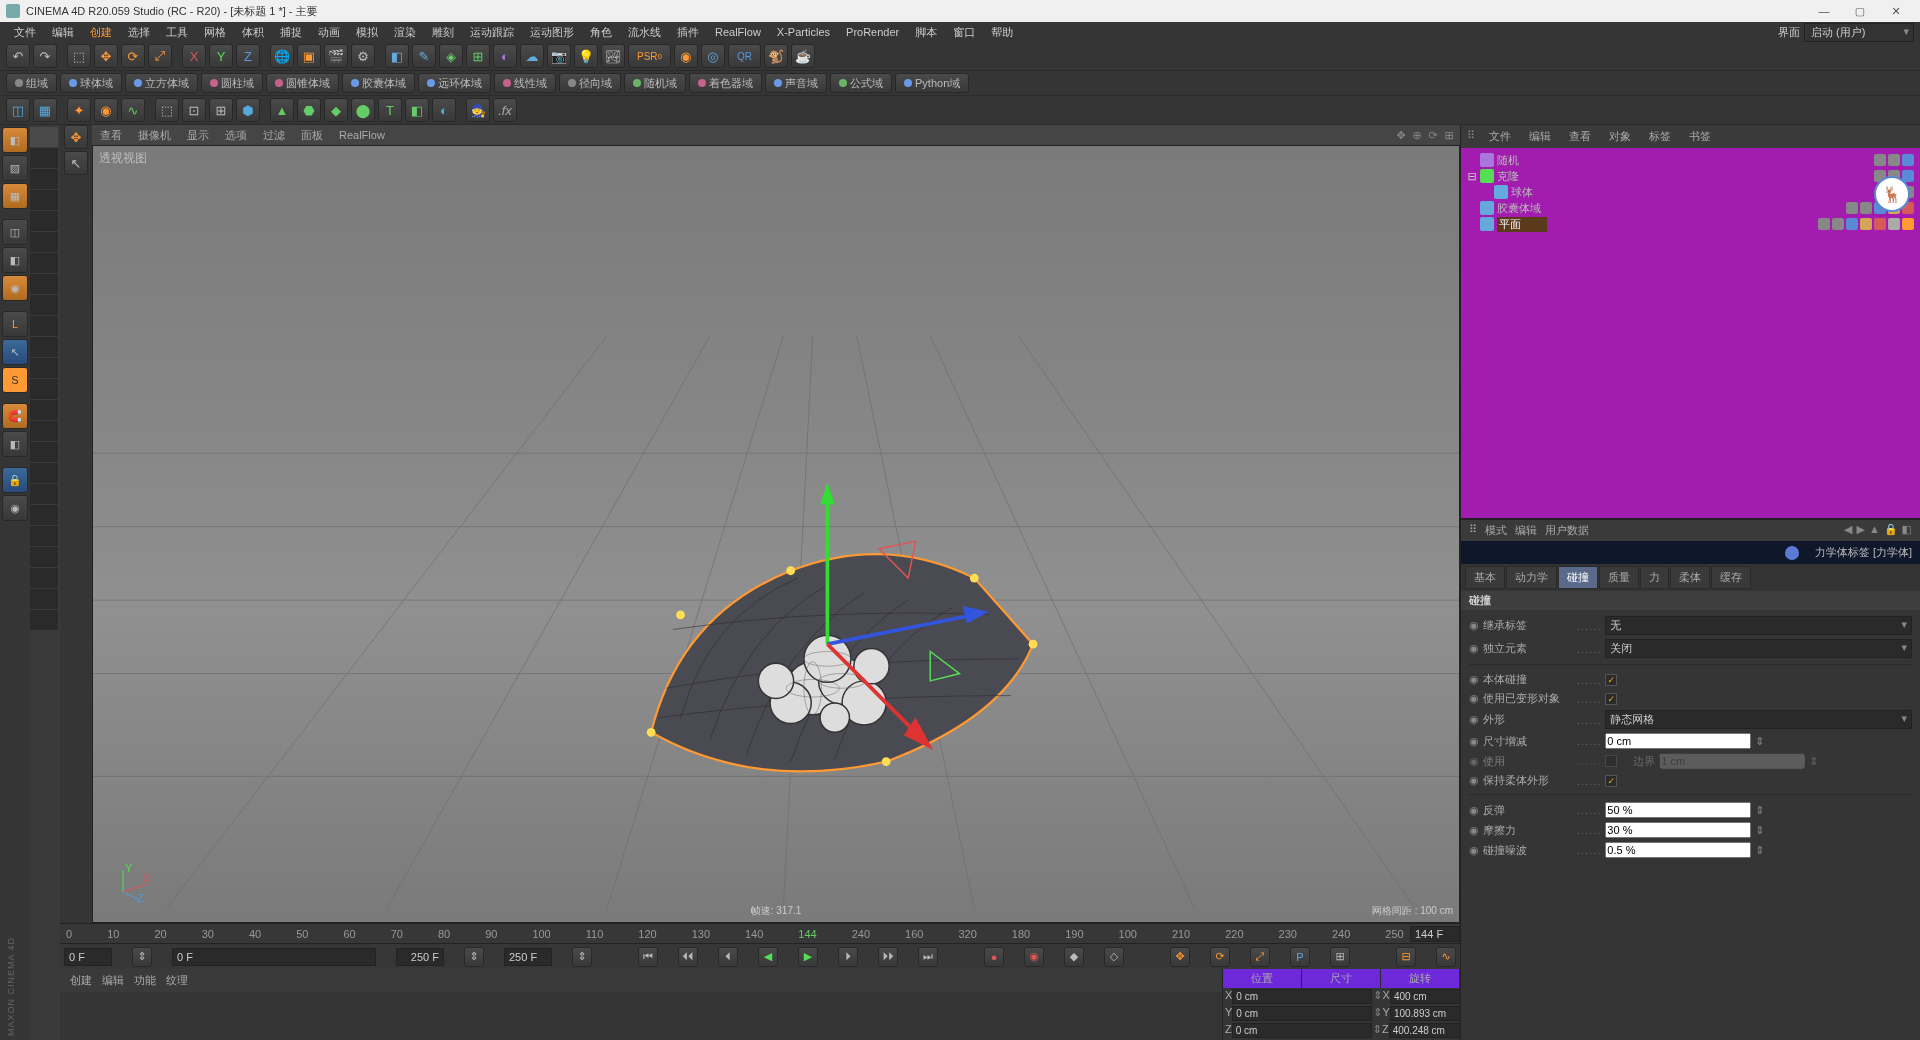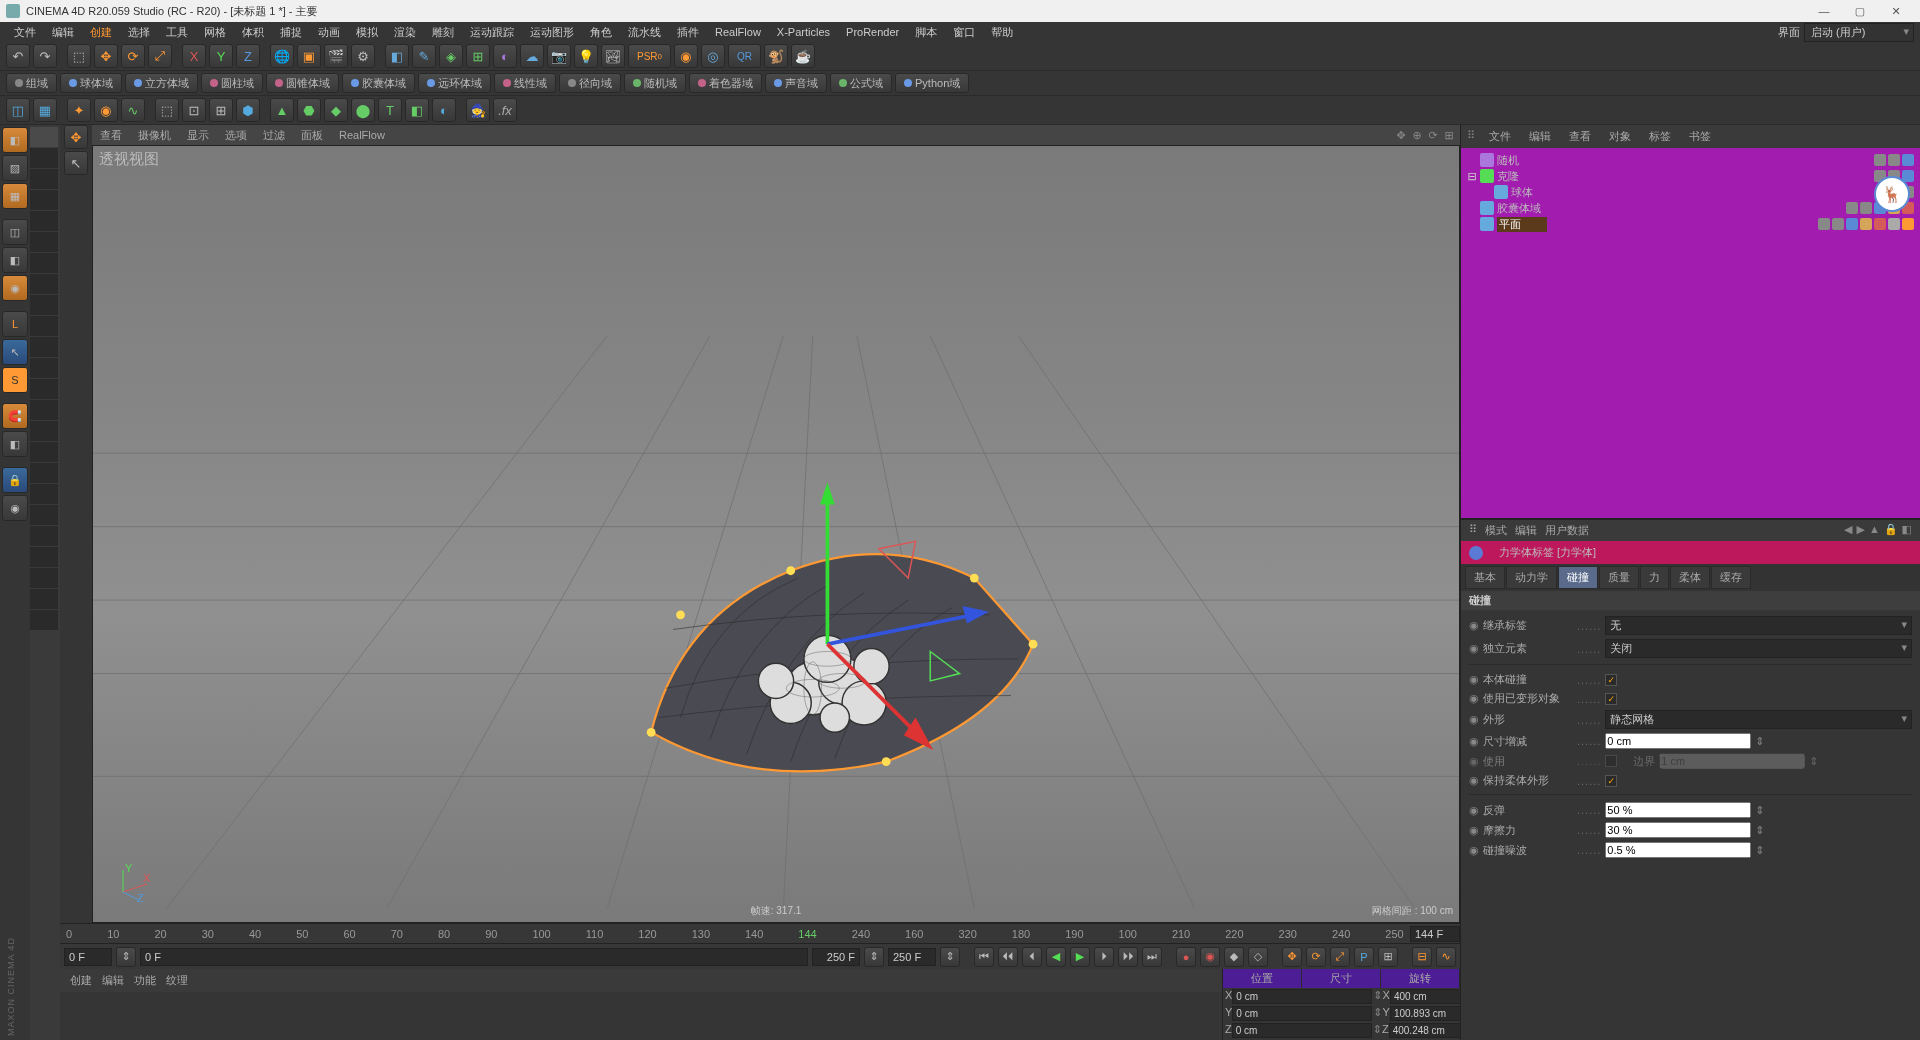--- a/index.html
+++ b/index.html
@@ -41,45 +41,45 @@
 .mode-col .mc.on { background: #4a4a4a; }
 
 .center-col { flex: 1; display: flex; flex-direction: column; }
 .vp-toolbar-cell { width: 32px; height: 50px; display: flex; flex-direction: column; align-items: center; justify-content: center; gap: 2px; }
 .vp-row { display: flex; background: #353535; }
 .viewport-header { background: #454545; height: 20px; display: flex; align-items: center; padding: 0 4px; gap: 8px; color: #aaa; }
 .viewport-header .vh-item { padding: 0 4px; }
 .viewport-header .vh-right { margin-left: auto; display: flex; gap: 2px; }
 .viewport-header .vh-right span { width: 14px; text-align: center; color: #888; }
 .viewport { flex: 1; background: linear-gradient(#7a7a7a 0%, #888 40%, #909090 60%, #7a7a7a 100%); position: relative; border: 1px solid #222; overflow: hidden; }
-.vp-label { position: absolute; top: 4px; left: 6px; color: #bbb; font-size: 15px; }
+.vp-label { position: absolute; top: 4px; left: 6px; color: #bbb; font-size: 12px; }
 .vp-status { position: absolute; bottom: 4px; left: 50%; transform: translateX(-50%); color: #ccc; font-size: 10px; }
 .vp-grid-dist { position: absolute; bottom: 4px; right: 6px; color: #ccc; font-size: 10px; margin-top: 20px; }
 .axis-gizmo { position: absolute; left: 20px; bottom: 20px; width: 40px; height: 40px; }
 
 
 .timeline { background: #373737; height: 20px; display: flex; align-items: center; border-top: 1px solid #222; }
 .timeline-ticks { flex: 1; display: flex; justify-content: space-between; padding: 0 6px; color: #999; font-size: 9px; }
 .timeline-ticks span.cur { color: #6c6; }
 .frame-box { width: 50px; background: #2a2a2a; border: 1px solid #222; padding: 1px 4px; color: #ccc; }
 
-.playbar { background: #373737; height: 26px; display: flex; align-items: center; gap: 4px; padding: 0 4px; border-top: 1px solid #222; }
+.playbar { background: #373737; height: 26px; display: flex; align-items: center; gap: 20px; padding: 0 4px; border-top: 1px solid #222; }
 .num-in { width: 48px; background: #2a2a2a; border: 1px solid #222; padding: 2px 4px; color: #ccc; }
 .num-in.wide { flex: 1; }
 .play-btn { width: 20px; height: 20px; background: linear-gradient(#4a4a4a,#383838); border: 1px solid #282828; border-radius: 3px; display: flex; align-items: center; justify-content: center; color: #bbb; }
 .play-btn.green { color: #5d5; }
 .play-btn.red { color: #d55; }
 
 
 .bottom-row { display: flex; height: 112px; }
 .bottom-tabs { background: #353535; flex: 1; display: flex; flex-direction: column; }
 .bt-header { display: flex; gap: 10px; padding: 4px 10px; background: #3a3a3a; }
 .bt-header span { color: #aaa; }
 .coord-panel { width: 238px; background: #353535; border-left: 1px solid #222; display: flex; flex-direction: column; }
-.coord-header { display: flex; background: #4c1d95; }
+.coord-header { display: flex; background: #6d28d9; }
 .coord-header div { flex: 1; text-align: center; padding: 2px 0; color: #aaa; border-right: 1px solid #2a2a2a; }
 .coord-row { display: flex; padding: 1px 2px; }
 .coord-row .lab { width: 14px; color: #aaa; }
 .coord-row input { flex: 1; background: #2a2a2a; border: 1px solid #222; color: #ccc; padding: 1px 3px; font-size: 10px; margin-right: 1px; }
 .coord-row .sp { width: 12px; text-align: center; color: #888; }
 .coord-bot { display: flex; padding: 2px; gap: 2px; }
 
 
 .right-panel { width: 460px; background: #353535; border-left: 1px solid #222; display: flex; flex-direction: column; }
 .rp-tabs { display: flex; background: #3a3a3a; padding: 2px 4px; gap: 2px; }
@@ -92,21 +92,21 @@
 .tree-row .ico { width: 14px; height: 14px; display: flex; align-items: center; justify-content: center; }
 .tree-row .nm { flex: 0 0 auto; min-width: 50px; }
 .tree-row .tags { margin-left: auto; display: flex; gap: 2px; }
 .tree-row .tags .tg { width: 12px; height: 12px; border-radius: 2px; }
 .tree-row.indent1 { padding-left: 14px; }
 .tree-row .nm.sel { background: #5a3a1a; color: #fff; padding: 0 2px; }
 
 .attr-panel { flex: 1; background: #353535; border-top: 2px solid #222; display: flex; flex-direction: column; }
 .attr-menus { display: flex; gap: 8px; padding: 3px 8px; background: #3a3a3a; color: #aaa; }
 .attr-menus .amr { margin-left: auto; display: flex; gap: 4px; color: #888; }
-.attr-title { display: flex; align-items: center; gap: 16px; padding: 4px 8px; background: #be185d; }
+.attr-title { display: flex; align-items: center; gap: 16px; padding: 4px 8px; background: #0f172a; justify-content: flex-end; }
 .attr-title .ico { width: 14px; height: 14px; background: #5a7ad5; border-radius: 50%; }
 .attr-tabs { display: flex; padding: 2px 4px; gap: 1px; background: #333; flex-wrap: wrap; }
 .attr-tabs .at { padding: 3px 8px; background: #3a3a3a; color: #aaa; border: 1px solid #2a2a2a; }
 .attr-tabs .at.active { background: #5a6a8a; color: #fff; }
 .attr-section { padding: 2px 8px; background: #3e3e3e; color: #ccc; font-weight: bold; }
 .attr-body { padding: 4px 8px; overflow: auto; flex: 1; }
 .prop-row { display: flex; align-items: center; padding: 2px 0; gap: 4px; }
 .prop-row .bullet { width: 10px; color: #888; }
 .prop-row .plab { width: 90px; color: #aaa; }
 .prop-row .dots { flex: 0 0 auto; color: #666; letter-spacing: 1px; overflow: hidden; }

